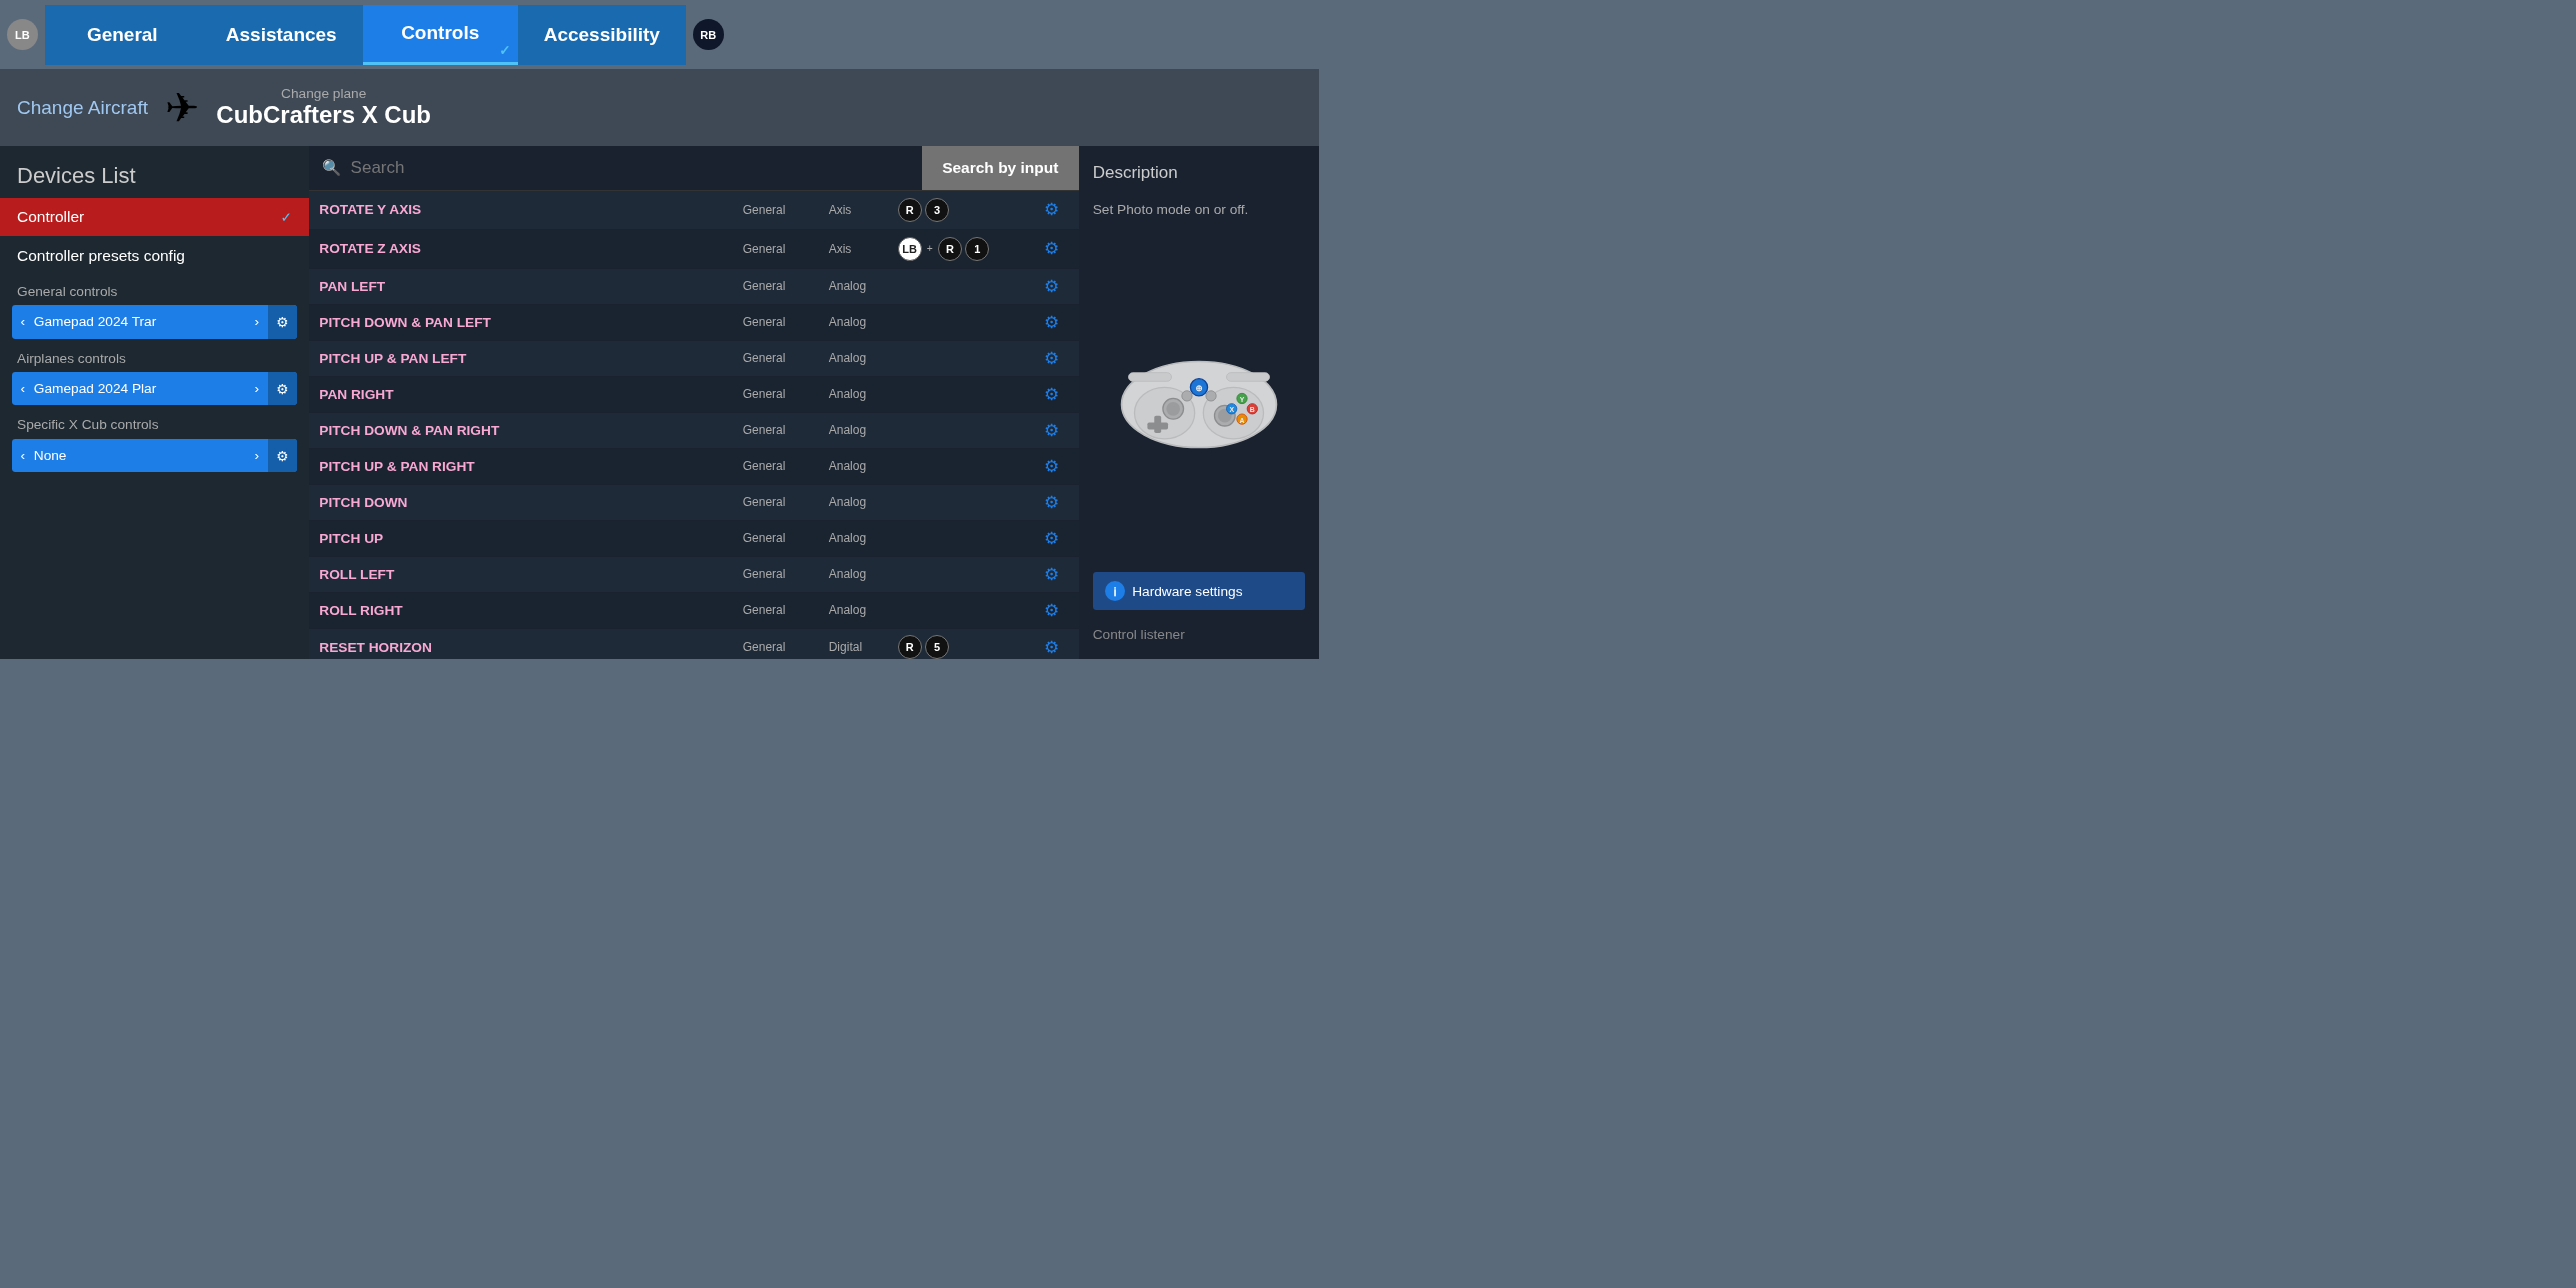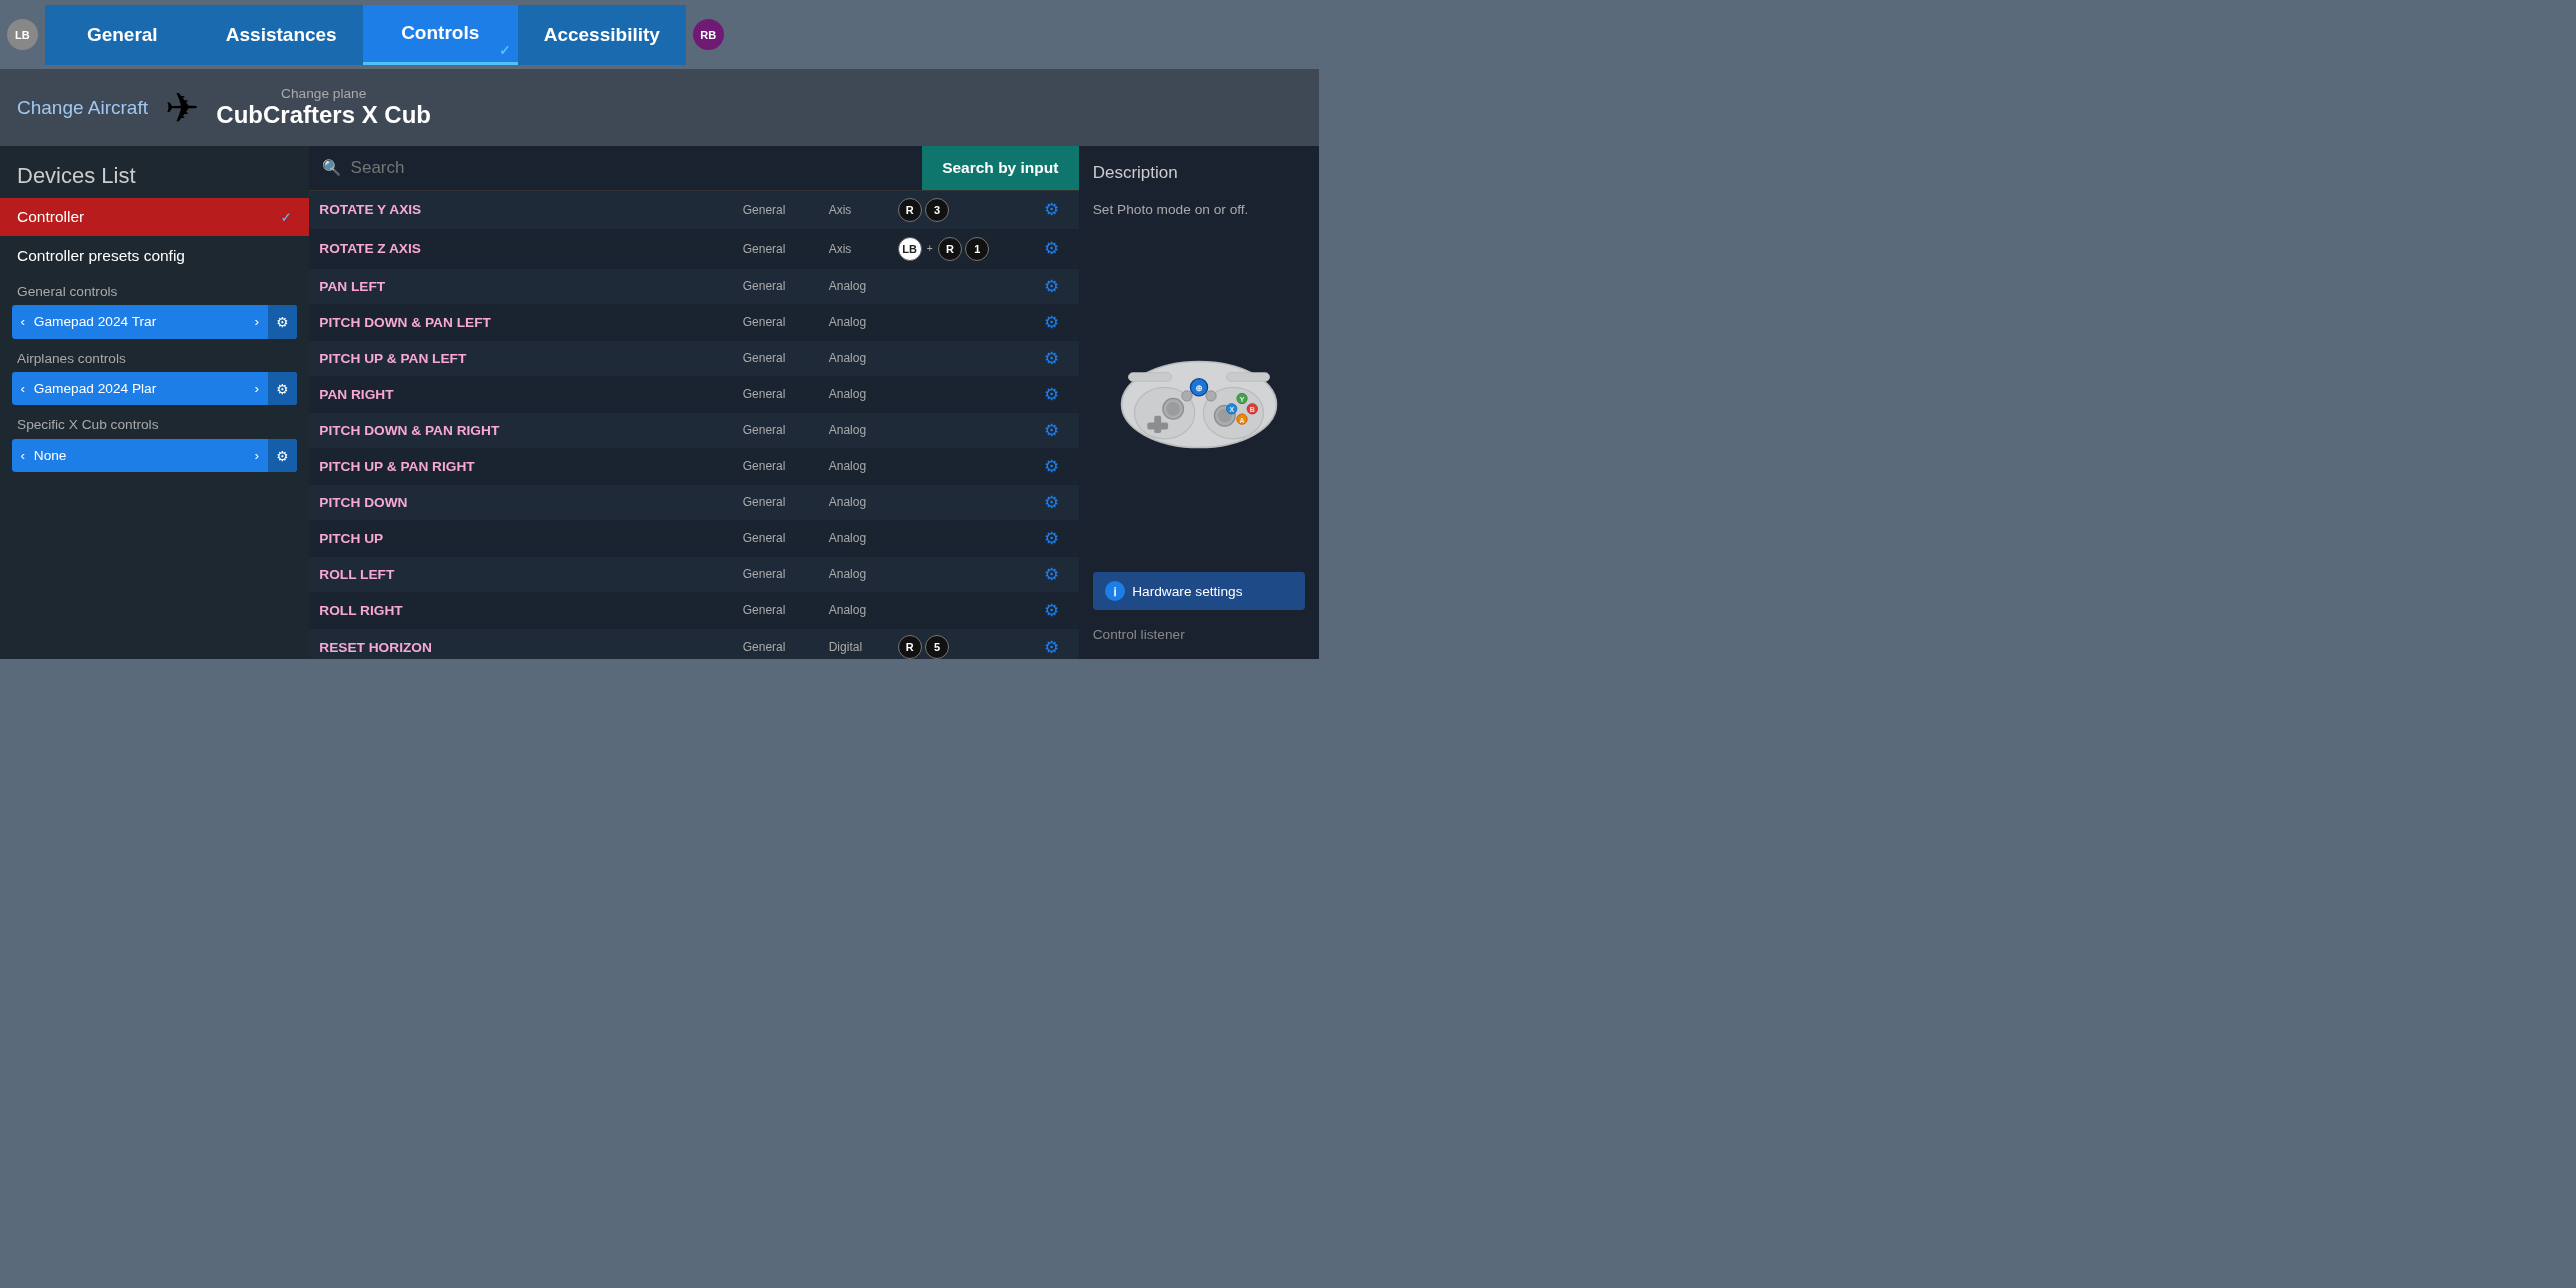--- a/index.html
+++ b/index.html
@@ -56,21 +56,21 @@
       position: absolute;
       bottom: 3.4px;
       right: 6.9px;
       color: #4fc3f7;
       font-size: 13.7px;
     }
     .rb-badge {
       width: 31px;
       height: 31px;
       border-radius: 50%;
-      background: #701a75;
+      background: #0f172a;
       color: white;
       font-size: 11px;
       font-weight: bold;
       display: flex;
       align-items: center;
       justify-content: center;
       margin: 0 6.9px;
       flex-shrink: 0;
     }
 
@@ -210,21 +210,21 @@
     }
     .search-input {
       background: transparent;
       border: none;
       outline: none;
       color: #ccc;
       font-size: 17px;
       width: 100%;
     }
     .search-by-input-btn {
-      background: #0f766e;
+      background: #737373;
       color: white;
       font-size: 15.5px;
       font-weight: 600;
       padding: 0 20.6px;
       height: 100%;
       border: none;
       cursor: pointer;
       white-space: nowrap;
     }
 

